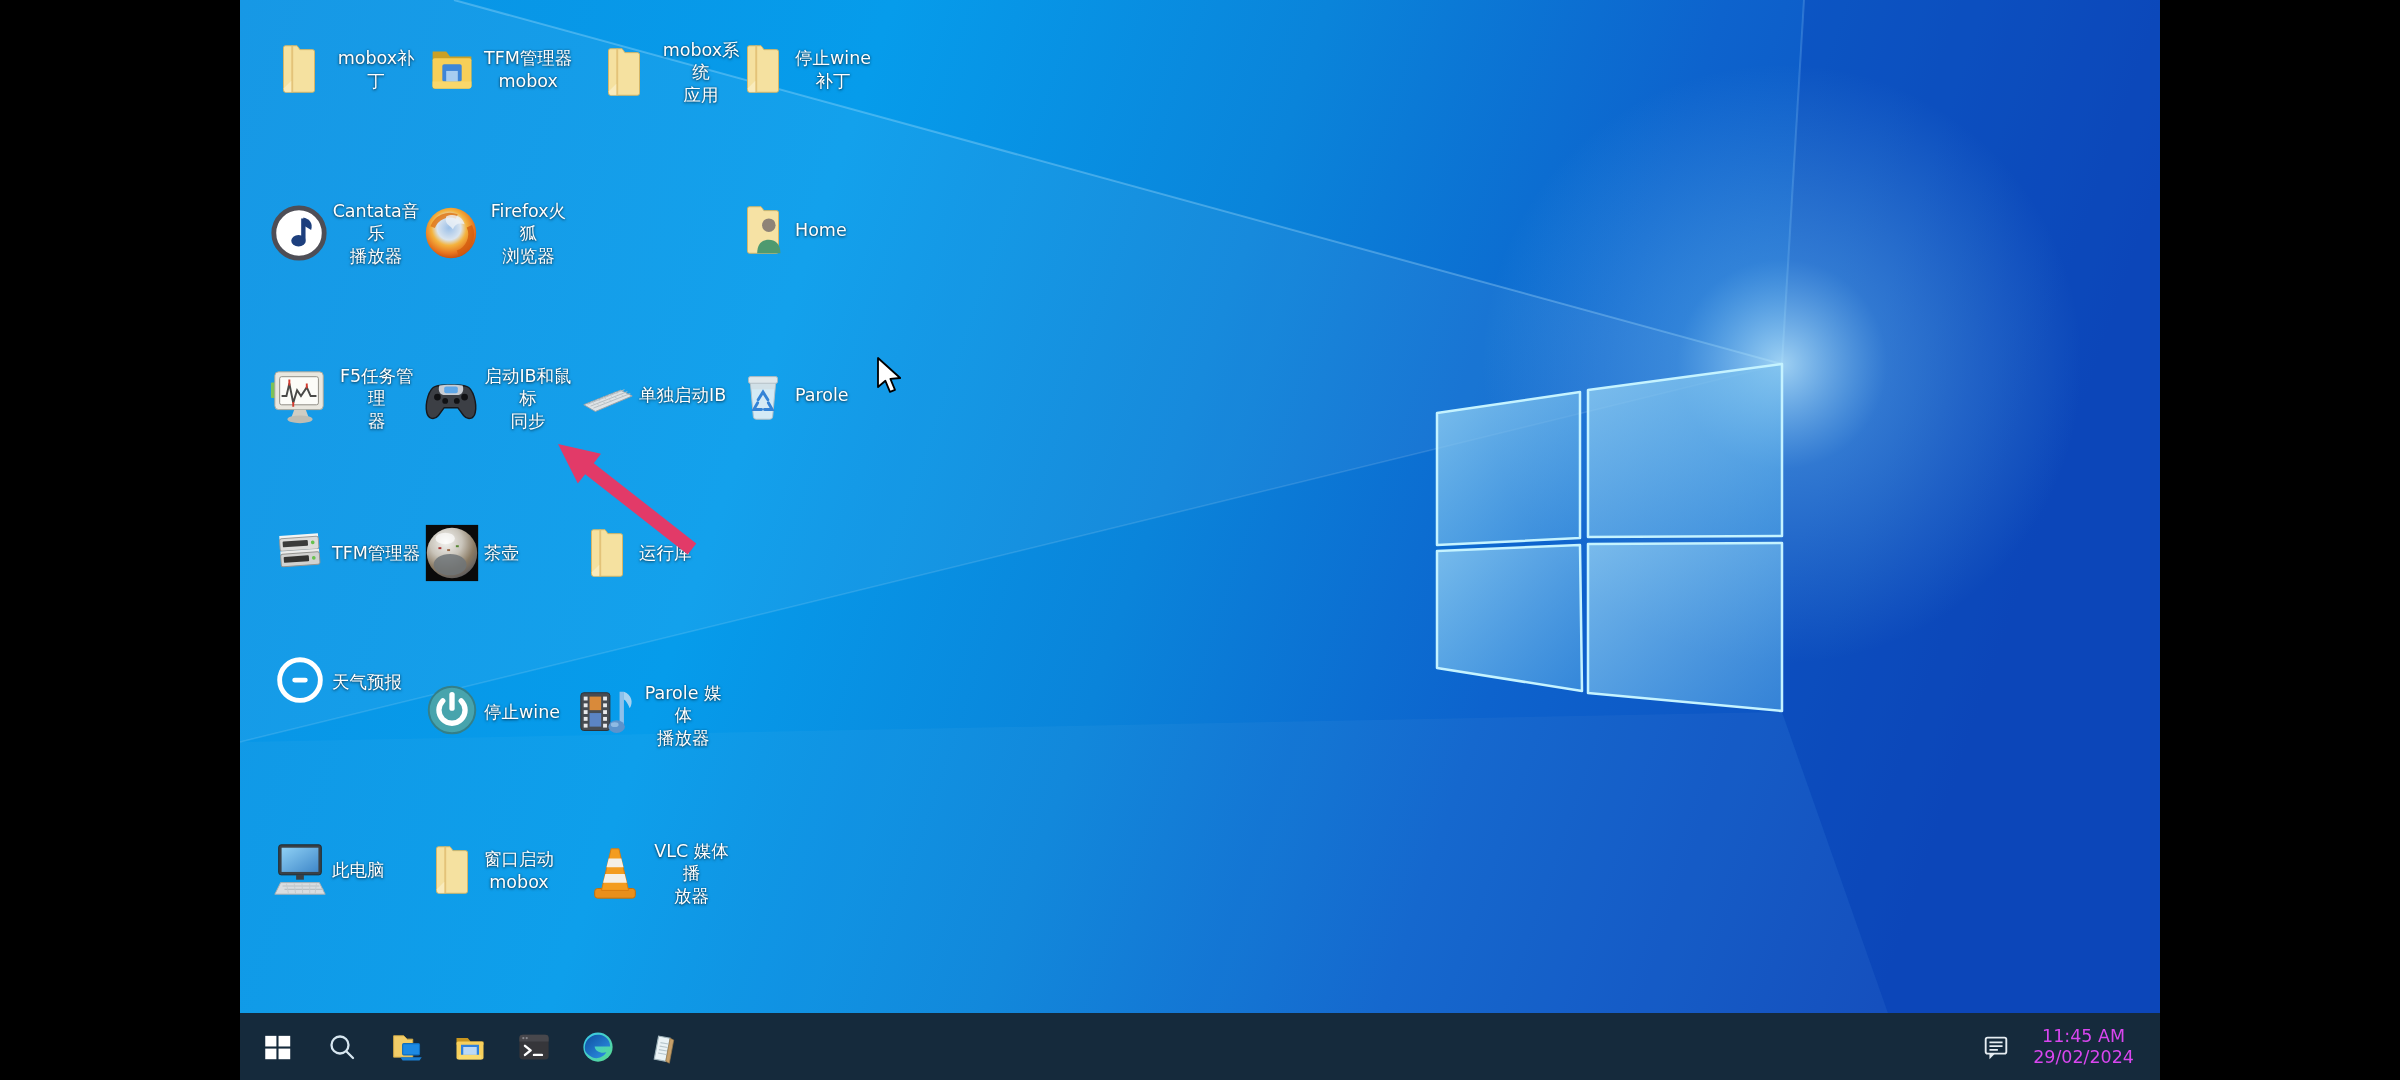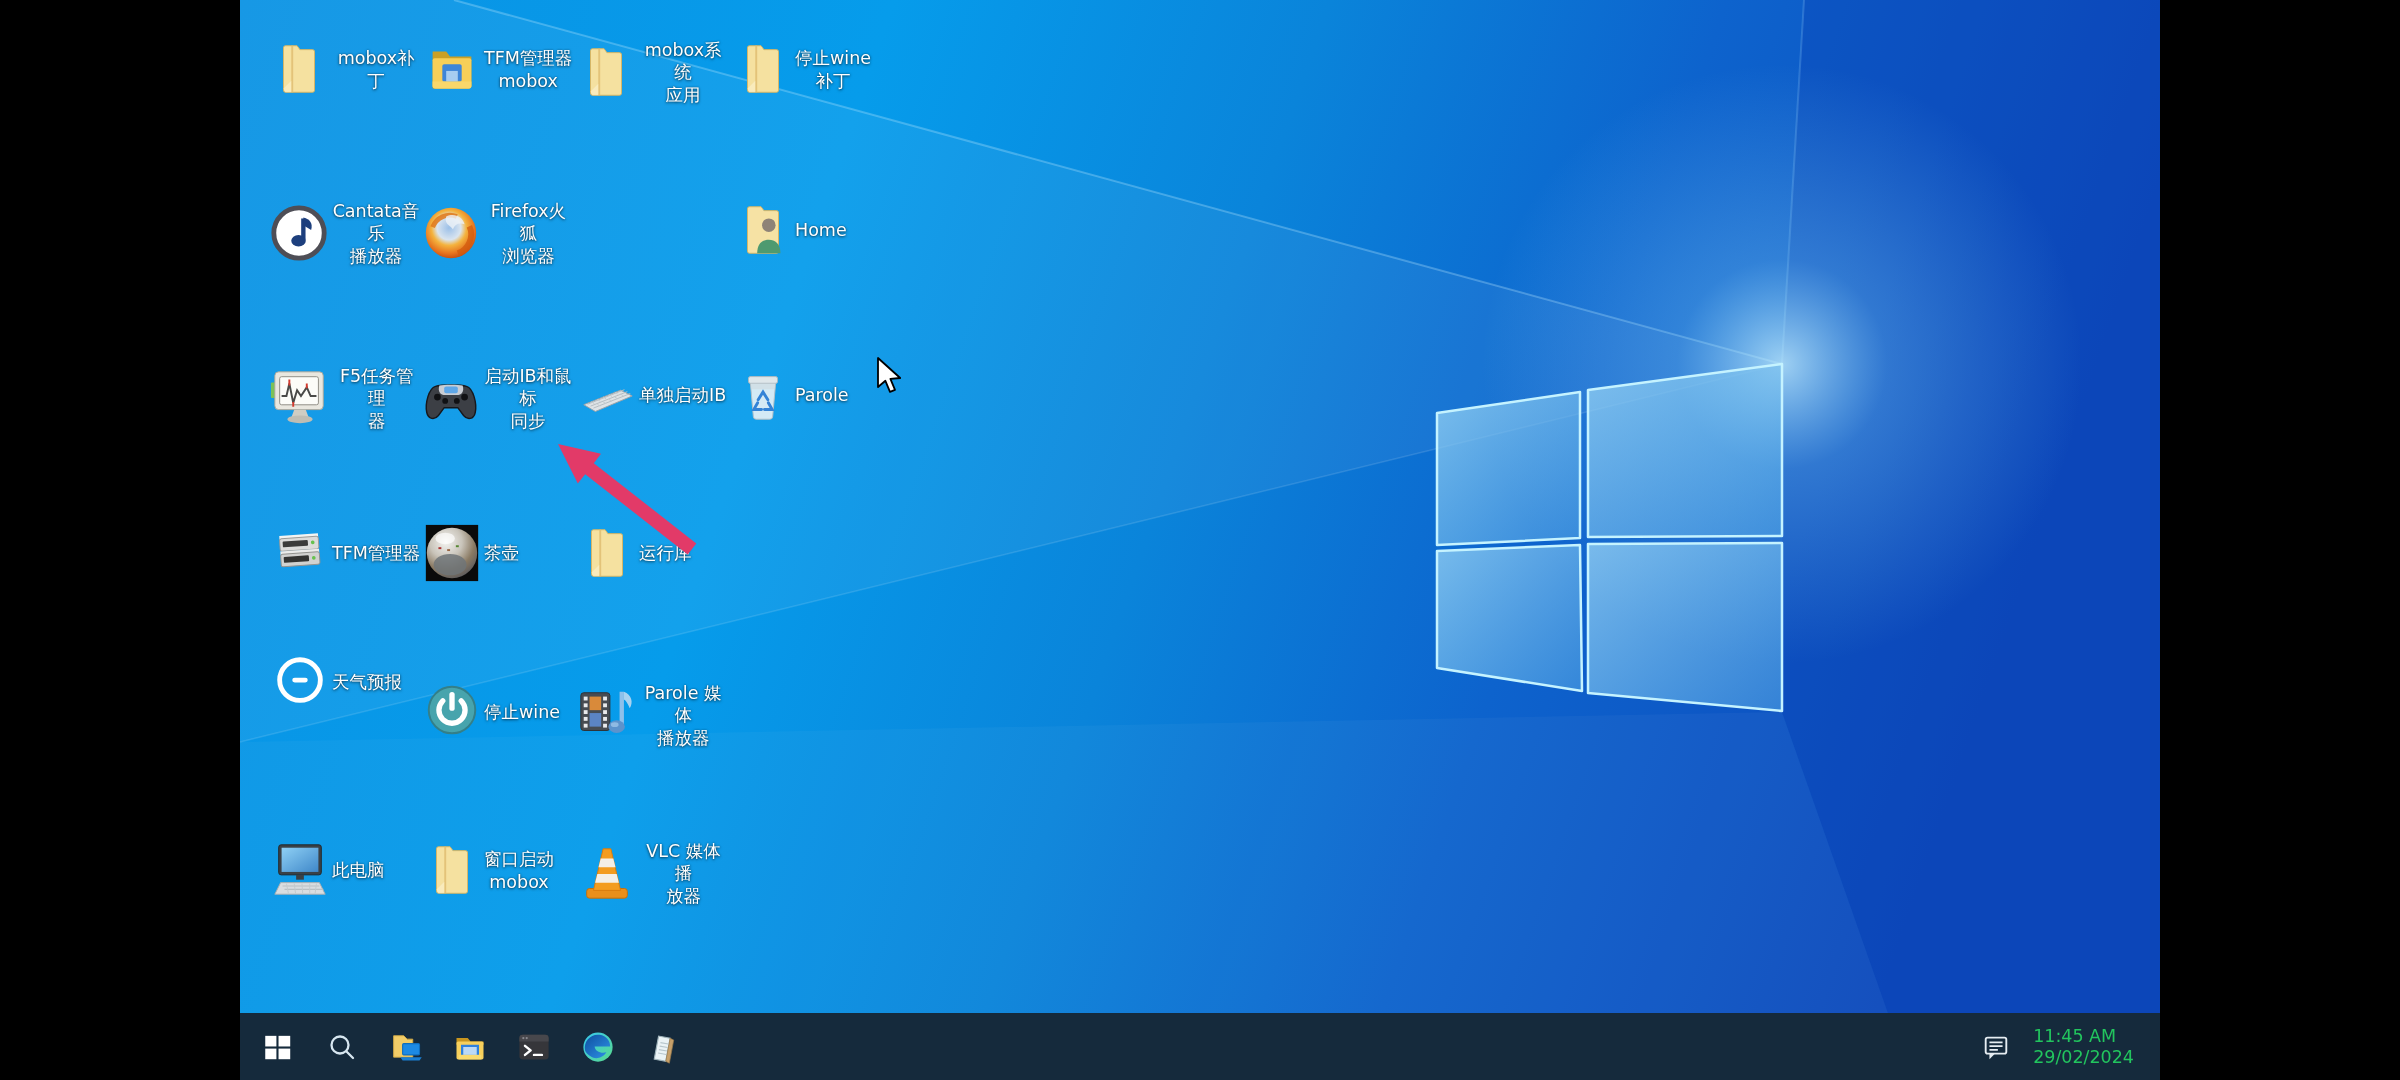--- a/index.html
+++ b/index.html
@@ -19,21 +19,21 @@
     text-shadow:0 1px 3px rgba(0,0,0,.6),0 0 2px rgba(0,0,0,.4);
   }
   #annotation-arrow{position:absolute;left:0;top:0;z-index:50;pointer-events:none;}
   #mouse-cursor{position:absolute;left:636px;top:356px;z-index:60;pointer-events:none;}
   .taskbar{
     position:absolute;left:0;bottom:0;width:1920px;height:67px;background:#152a3c;z-index:40;
     display:flex;align-items:center;padding-left:6px;box-sizing:border-box;
   }
   .tbtn{width:64px;height:67px;display:flex;align-items:center;justify-content:center;background:transparent;border:none;padding:0;}
   .tb-right{position:absolute;right:0;top:0;height:67px;display:flex;align-items:center;gap:22px;padding-right:26px;}
-  .clock{color:#22c55e;font-size:17.5px;line-height:21px;text-align:left;}
+  .clock{color:#d946ef;font-size:17.5px;line-height:21px;text-align:center;}
 </style>
 </head>
 <body>
 
 <div id="letter-left"></div>
 <div id="letter-right"></div>
 
 <div id="desktop">
 
   <svg class="wallsvg" width="1920" height="1013" viewBox="0 0 1920 1013">
@@ -87,21 +87,21 @@
       <path d="M12 14h14l4 5h22v30a3 3 0 0 1-3 3H12z" fill="#caa026"></path>
       <rect x="12" y="21" width="40" height="31" rx="2" fill="#f7cf58"></rect>
       <rect x="22" y="27" width="20" height="18" rx="2" fill="#3e86d8"></rect>
       <rect x="26" y="34" width="12" height="11" fill="#a7cdf0"></rect>
       <path d="M12 45h40v4a3 3 0 0 1-3 3H15a3 3 0 0 1-3-3z" fill="#f9d76a"></path>
         </svg>
       </div>
     <div class="lbl">TFM管理器
 mobox</div>
   </div>
-  <div class="cell" style="left:335px;top:36px">
+  <div class="cell" style="left:353px;top:36px">
     <div class="ic">
         <svg viewBox="0 0 64 64" width="62" height="62">
       <path d="M18 8h12l3 4h13a2 2 0 0 1 2 2v40a2 2 0 0 1-2 2H18a2 2 0 0 1-2-2V10a2 2 0 0 1 2-2z" fill="#f5e1a0" stroke="#d8b663" stroke-width="1"></path>
       <path d="M25 8v48" stroke="#e3c379" stroke-width="2"></path>
       <polygon points="16,52 24,44 24,56 18,56" fill="#fbf0c8" opacity=".7"></polygon>
         </svg>
       </div>
     <div class="lbl">mobox系统
 应用</div>
   </div>
@@ -337,21 +337,21 @@
     <div class="ic">
         <svg viewBox="0 0 64 64" width="62" height="62">
       <path d="M18 8h12l3 4h13a2 2 0 0 1 2 2v40a2 2 0 0 1-2 2H18a2 2 0 0 1-2-2V10a2 2 0 0 1 2-2z" fill="#f5e1a0" stroke="#d8b663" stroke-width="1"></path>
       <path d="M25 8v48" stroke="#e3c379" stroke-width="2"></path>
       <polygon points="16,52 24,44 24,56 18,56" fill="#fbf0c8" opacity=".7"></polygon>
         </svg>
       </div>
     <div class="lbl">窗口启动
 mobox</div>
   </div>
-  <div class="cell" style="left:335px;top:837px">
+  <div class="cell" style="left:343px;top:837px">
     <div class="ic">
         <svg viewBox="0 0 64 64" width="62" height="62">
       <rect x="11" y="48" width="42" height="10" rx="3" fill="#e98f1b" stroke="#c26f0a"></rect>
       <polygon points="28,7 36,7 46,50 18,50" fill="#f39c1f" stroke="#d97d0e" stroke-width="1"></polygon>
       <path d="M25.5 17h13l2.3 9H23.2z" fill="#f4efe6"></path>
       <path d="M22 33h20l2.3 9H19.7z" fill="#f4efe6"></path>
         </svg>
       </div>
     <div class="lbl">VLC 媒体播
 放器</div>

